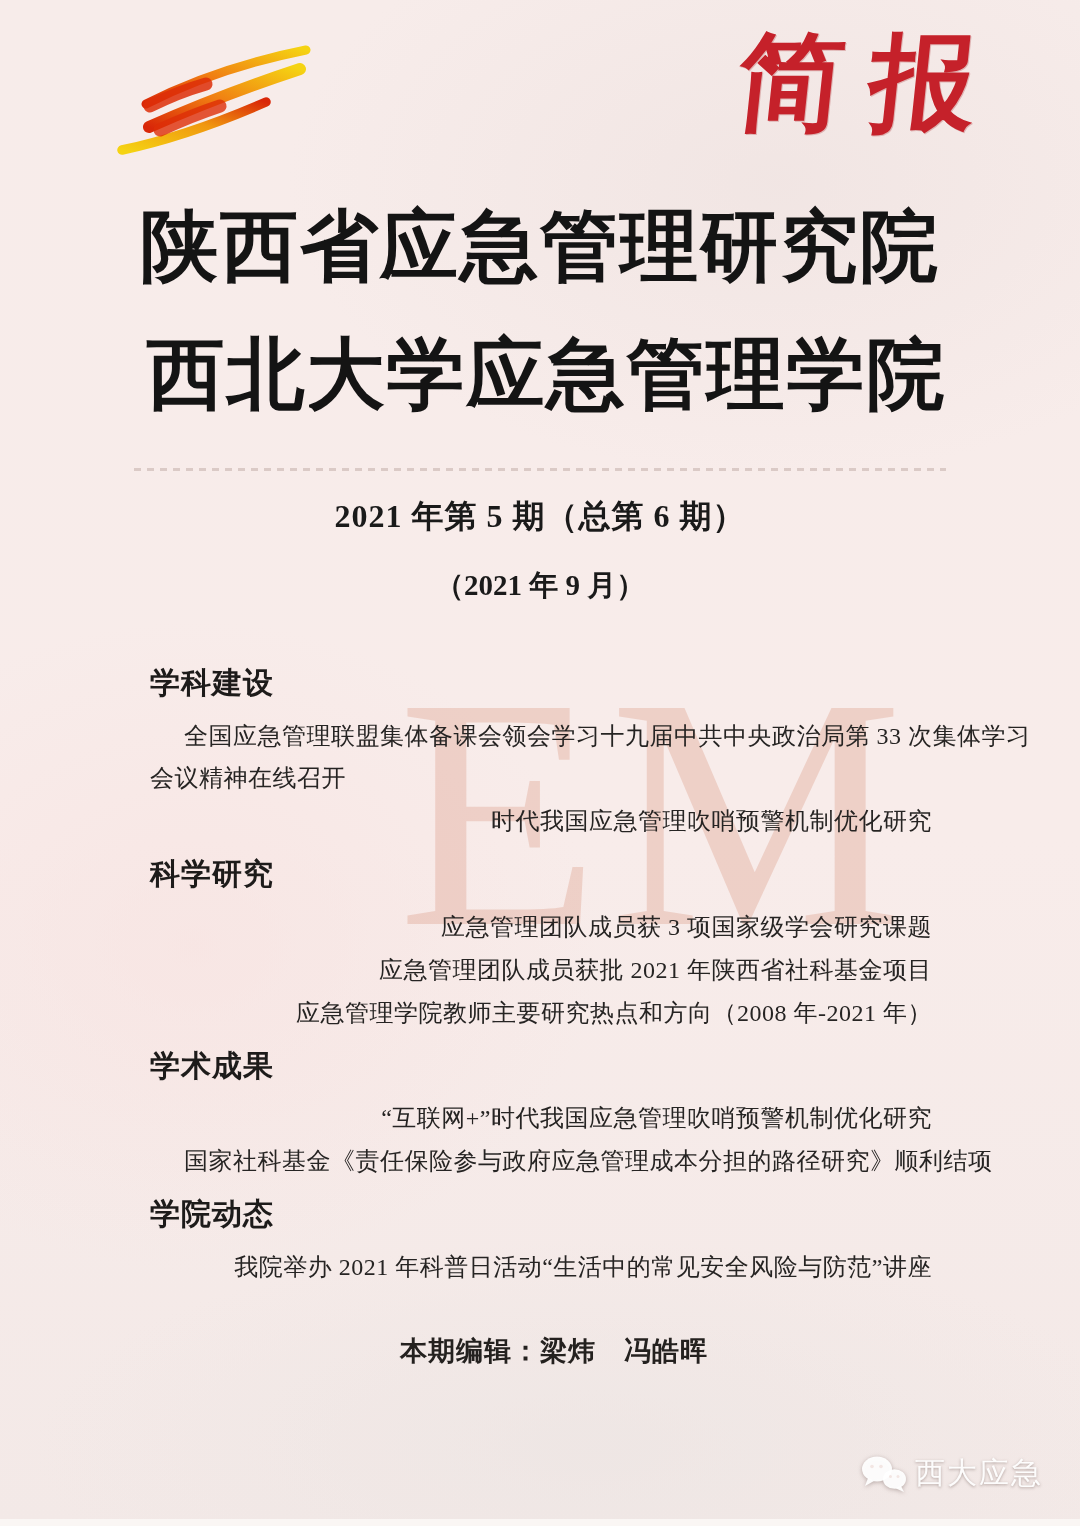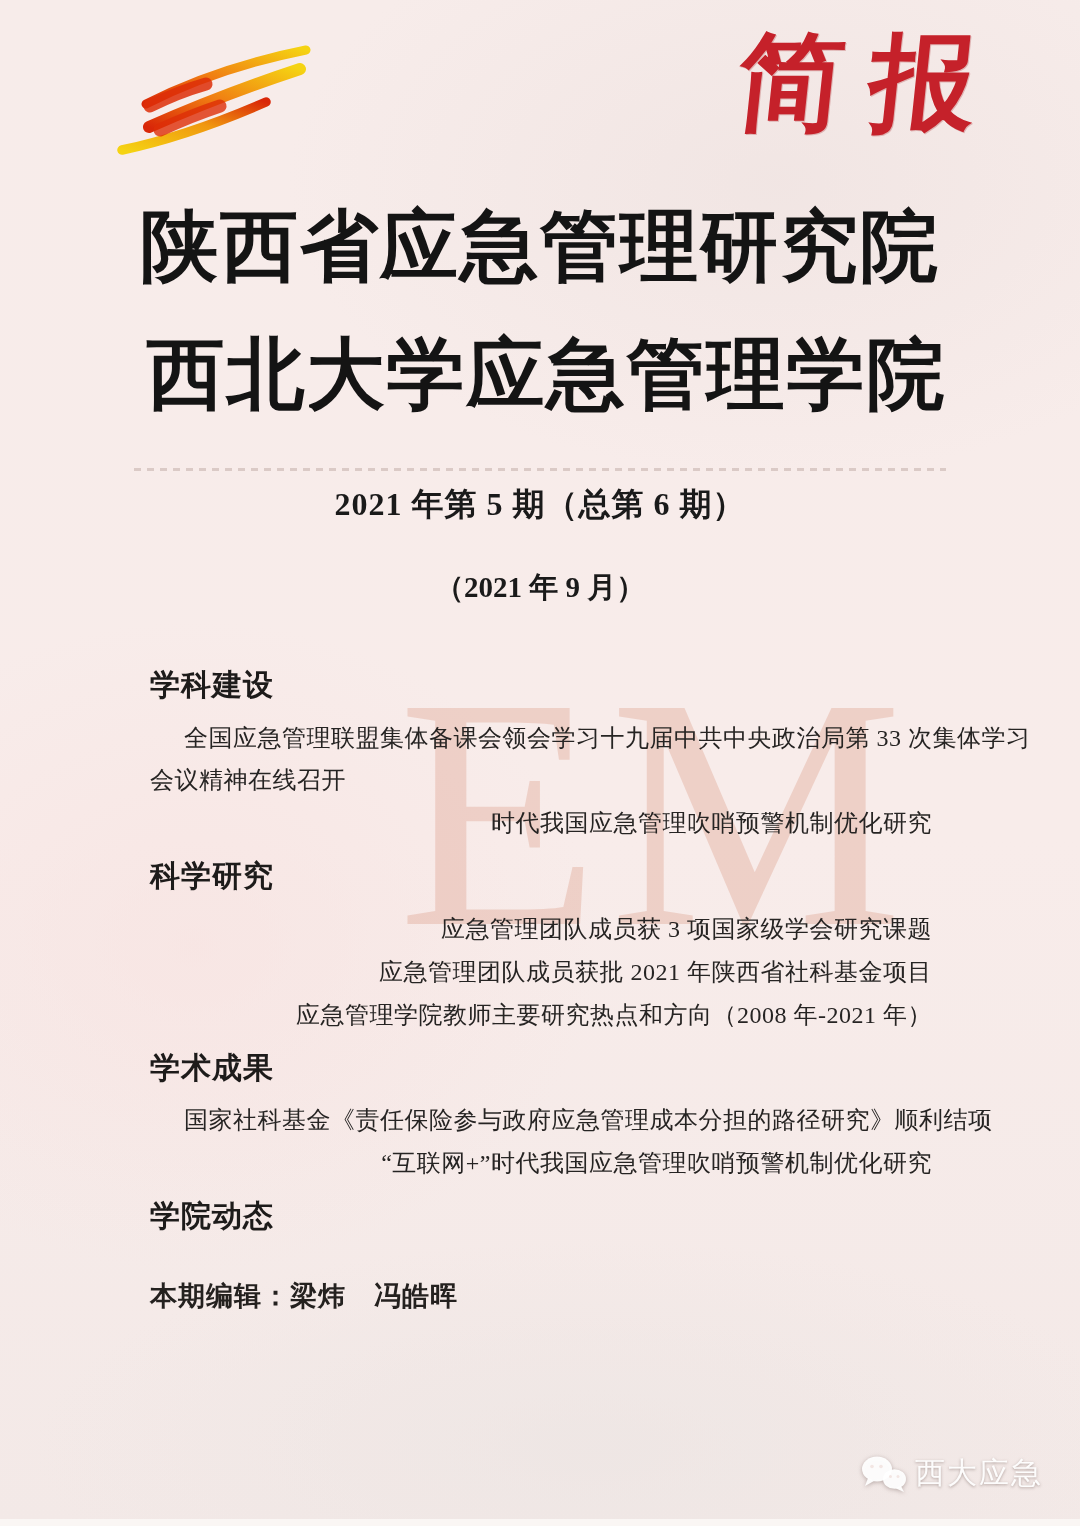--- a/index.html
+++ b/index.html
@@ -43,36 +43,36 @@
     font-size:78px;font-weight:bold;line-height:1;color:#141414;
     letter-spacing:2px;white-space:nowrap;
   }
   .title.second{margin-top:50px;padding-left:13px;}
   .divider{
     margin:54px auto 0;width:812px;height:3px;
     background:repeating-linear-gradient(90deg,
       rgba(156,128,120,.42) 0 7px, transparent 7px 13px);
     opacity:.75;
   }
-  .issue-line{margin-top:12px;font-size:32px;font-weight:bold;color:#1a1a1a;letter-spacing:1px;}
-  .month-line{margin-top:41px;font-size:29px;font-weight:bold;color:#1a1a1a;}
+  .issue-line{margin-top:24px;font-size:32px;font-weight:bold;color:#1a1a1a;letter-spacing:1px;}
+  .month-line{margin-top:27px;font-size:29px;font-weight:bold;color:#1a1a1a;}
 
   
   .content{margin:0 148px 15px 150px;text-align:left;padding-top:46px;color:#262423;}
   .sec-heading{
     font-size:30px;font-weight:bold;line-height:1.15;color:#1d1b1a;
     margin:14px 0 14px;letter-spacing:1px;
   }
   .line{
     font-size:24px;line-height:1.79;margin:0;white-space:nowrap;
     letter-spacing:.5px;
   }
   .line.indent{padding-left:34px;text-align:right;}
   .editor-line{
-    margin-top:44px;margin-right:-26px;text-align:left;
+    margin-top:44px;margin-right:-26px;text-align:center;
     font-size:27px;font-weight:bold;color:#24211f;letter-spacing:1px;
   }
 
   
   .wechat-badge{
     position:absolute;right:37px;bottom:32px;z-index:2;
     display:flex;align-items:center;gap:8px;
     color:rgba(255,255,255,.95);
     text-shadow:0 1px 3px rgba(120,100,95,.55);
     font-family:"Liberation Sans","DejaVu Sans",sans-serif;
@@ -126,24 +126,25 @@
       <p class="line indent">全国应急管理联盟集体备课会领会学习十九届中共中央政治局第 33 次集体学习</p>
       <p class="line">会议精神在线召开</p>
       <p class="line indent">时代我国应急管理吹哨预警机制优化研究</p>
 
       <div class="sec-heading">科学研究</div>
       <p class="line indent">应急管理团队成员获 3 项国家级学会研究课题</p>
       <p class="line indent">应急管理团队成员获批 2021 年陕西省社科基金项目</p>
       <p class="line indent">应急管理学院教师主要研究热点和方向（2008 年-2021 年）</p>
 
       <div class="sec-heading">学术成果</div>
+      <p class="line indent">“互联网+”时代我国应急管理吹哨预警机制优化研究</p>
       <p class="line indent">国家社科基金《责任保险参与政府应急管理成本分担的路径研究》顺利结项</p>
-      <p class="line indent">“互联网+”时代我国应急管理吹哨预警机制优化研究</p>
 
       <div class="sec-heading">学院动态</div>
+      <p class="line indent">我院举办 2021 年科普日活动“生活中的常见安全风险与防范”讲座</p>
 
       <div class="editor-line">本期编辑：梁炜　冯皓晖</div>
     </div>
   </div>
 
   <div class="wechat-badge">
     <svg width="46" height="38" viewBox="0 0 46 38" xmlns="http://www.w3.org/2000/svg">
       <ellipse cx="16" cy="14" rx="15" ry="12.5" fill="rgba(255,255,255,0.95)"></ellipse>
       <path d="M7,23 L4,31 L13,26 Z" fill="rgba(255,255,255,0.95)"></path>
       <circle cx="11" cy="11.5" r="1.8" fill="#f3e6e3"></circle>

